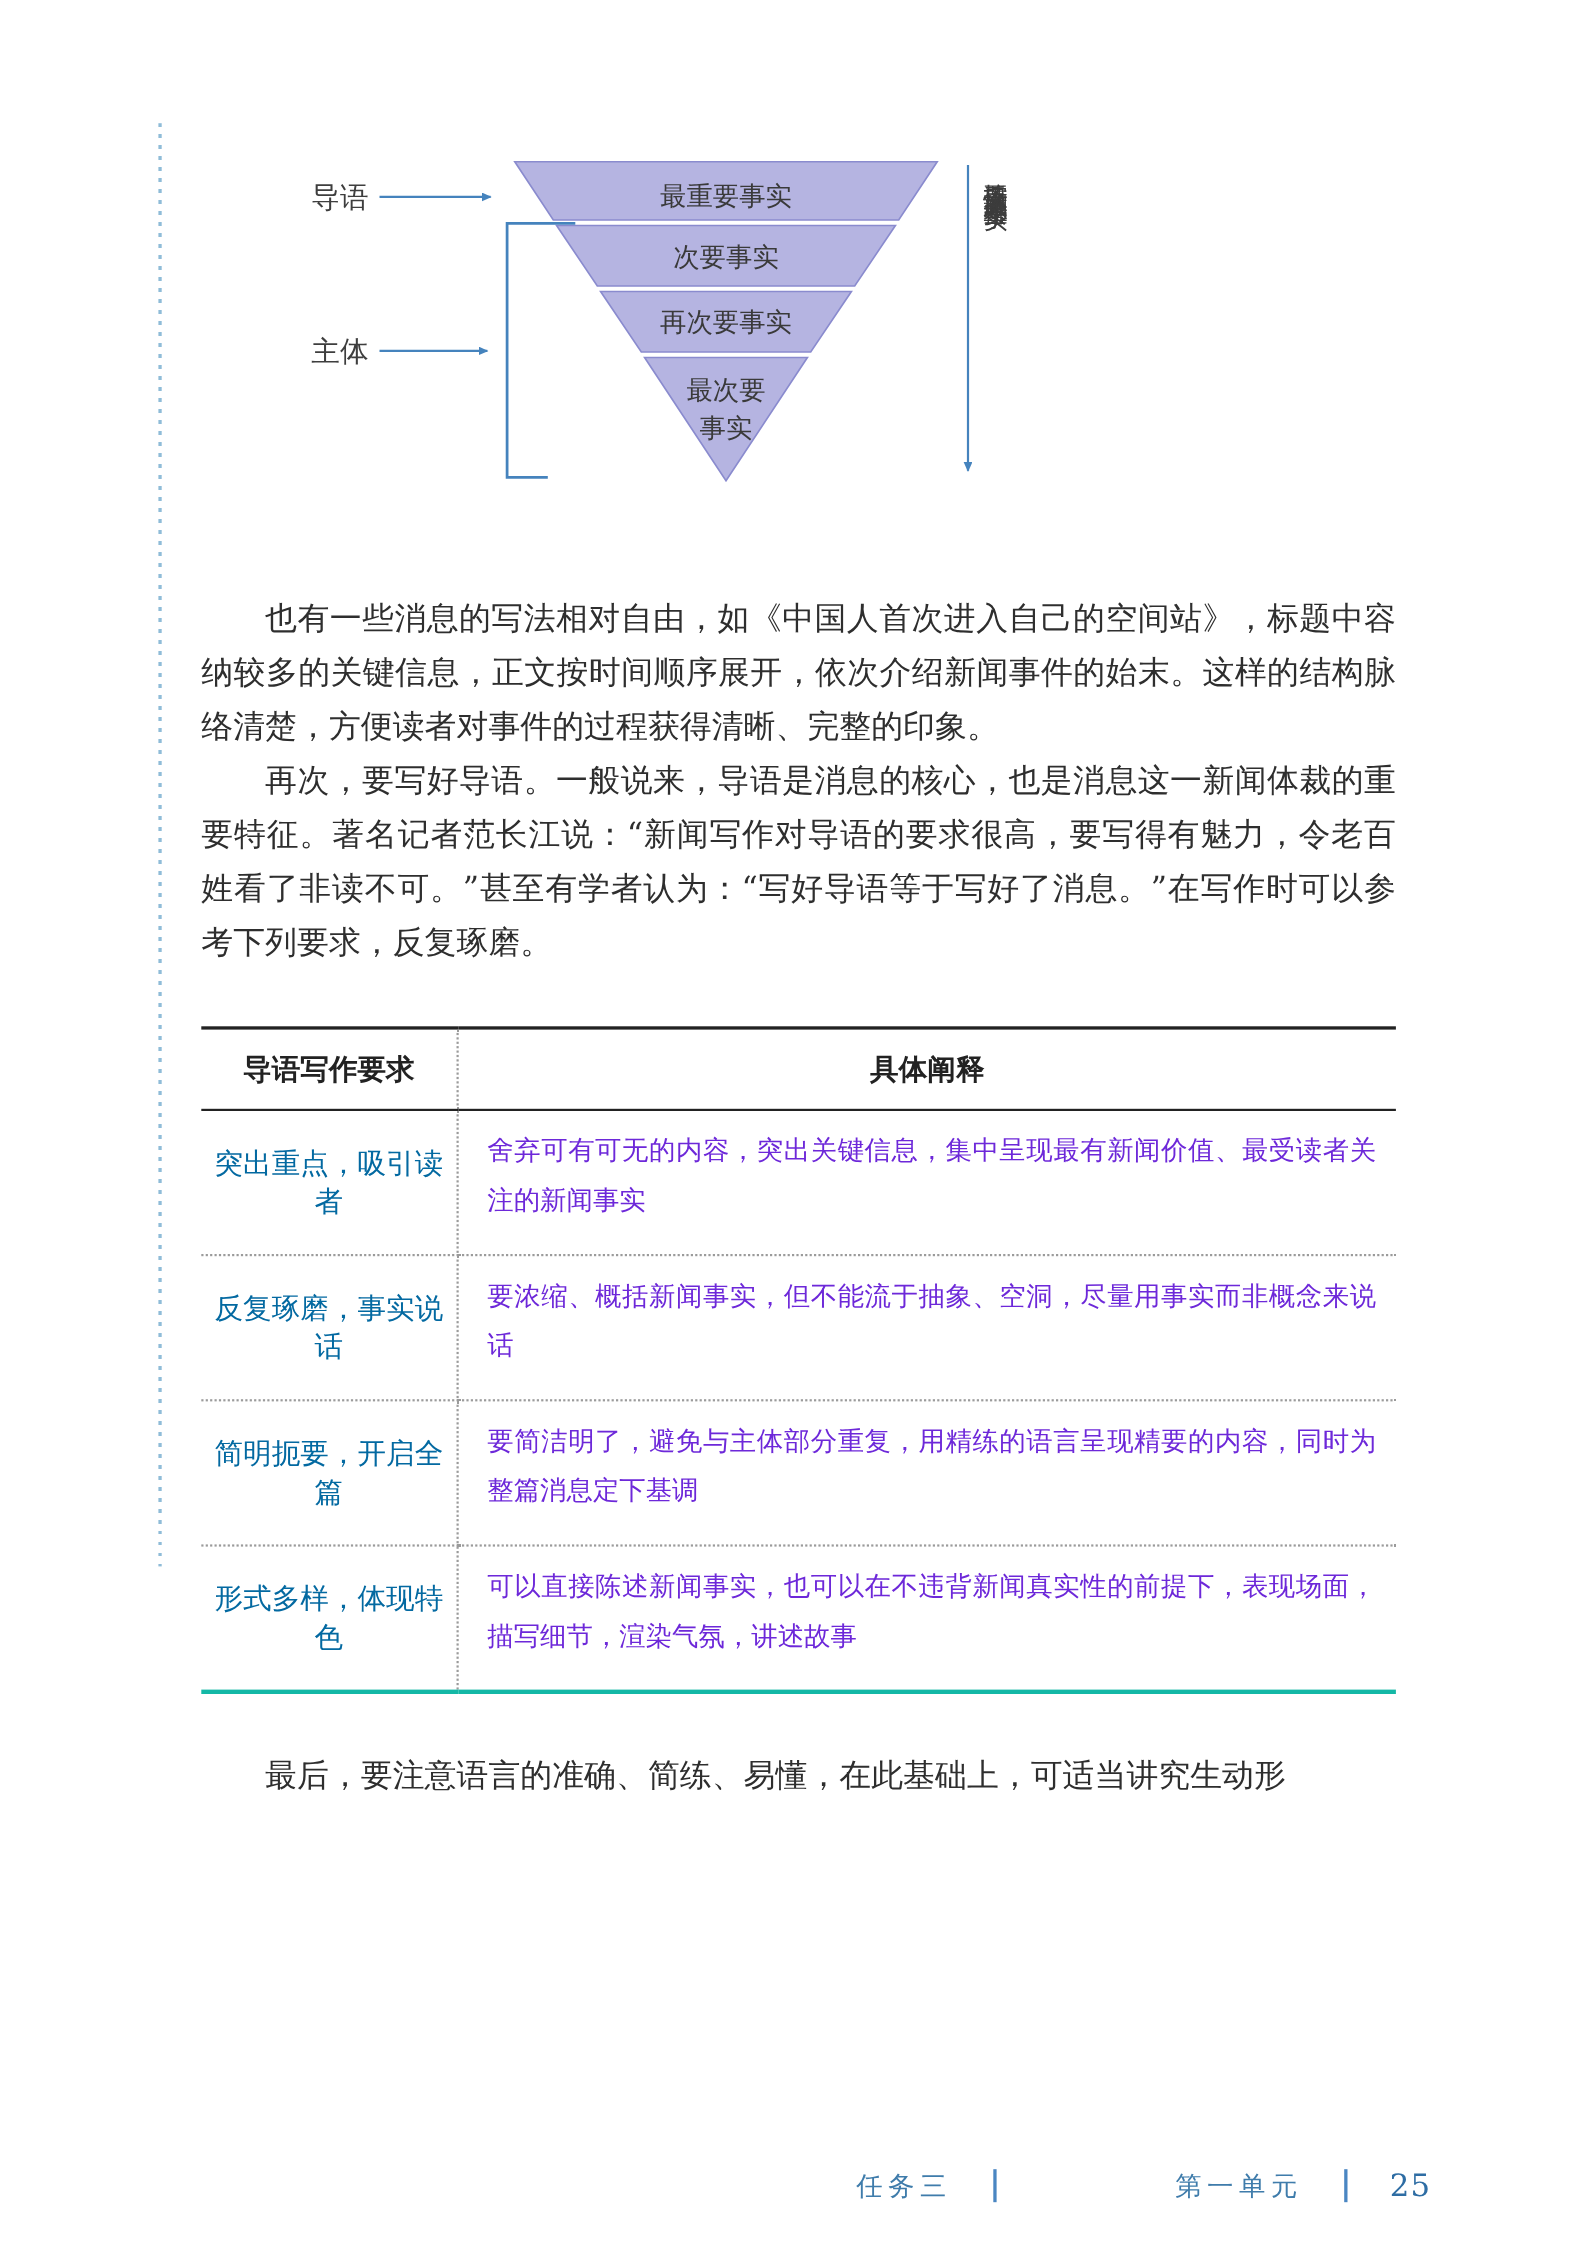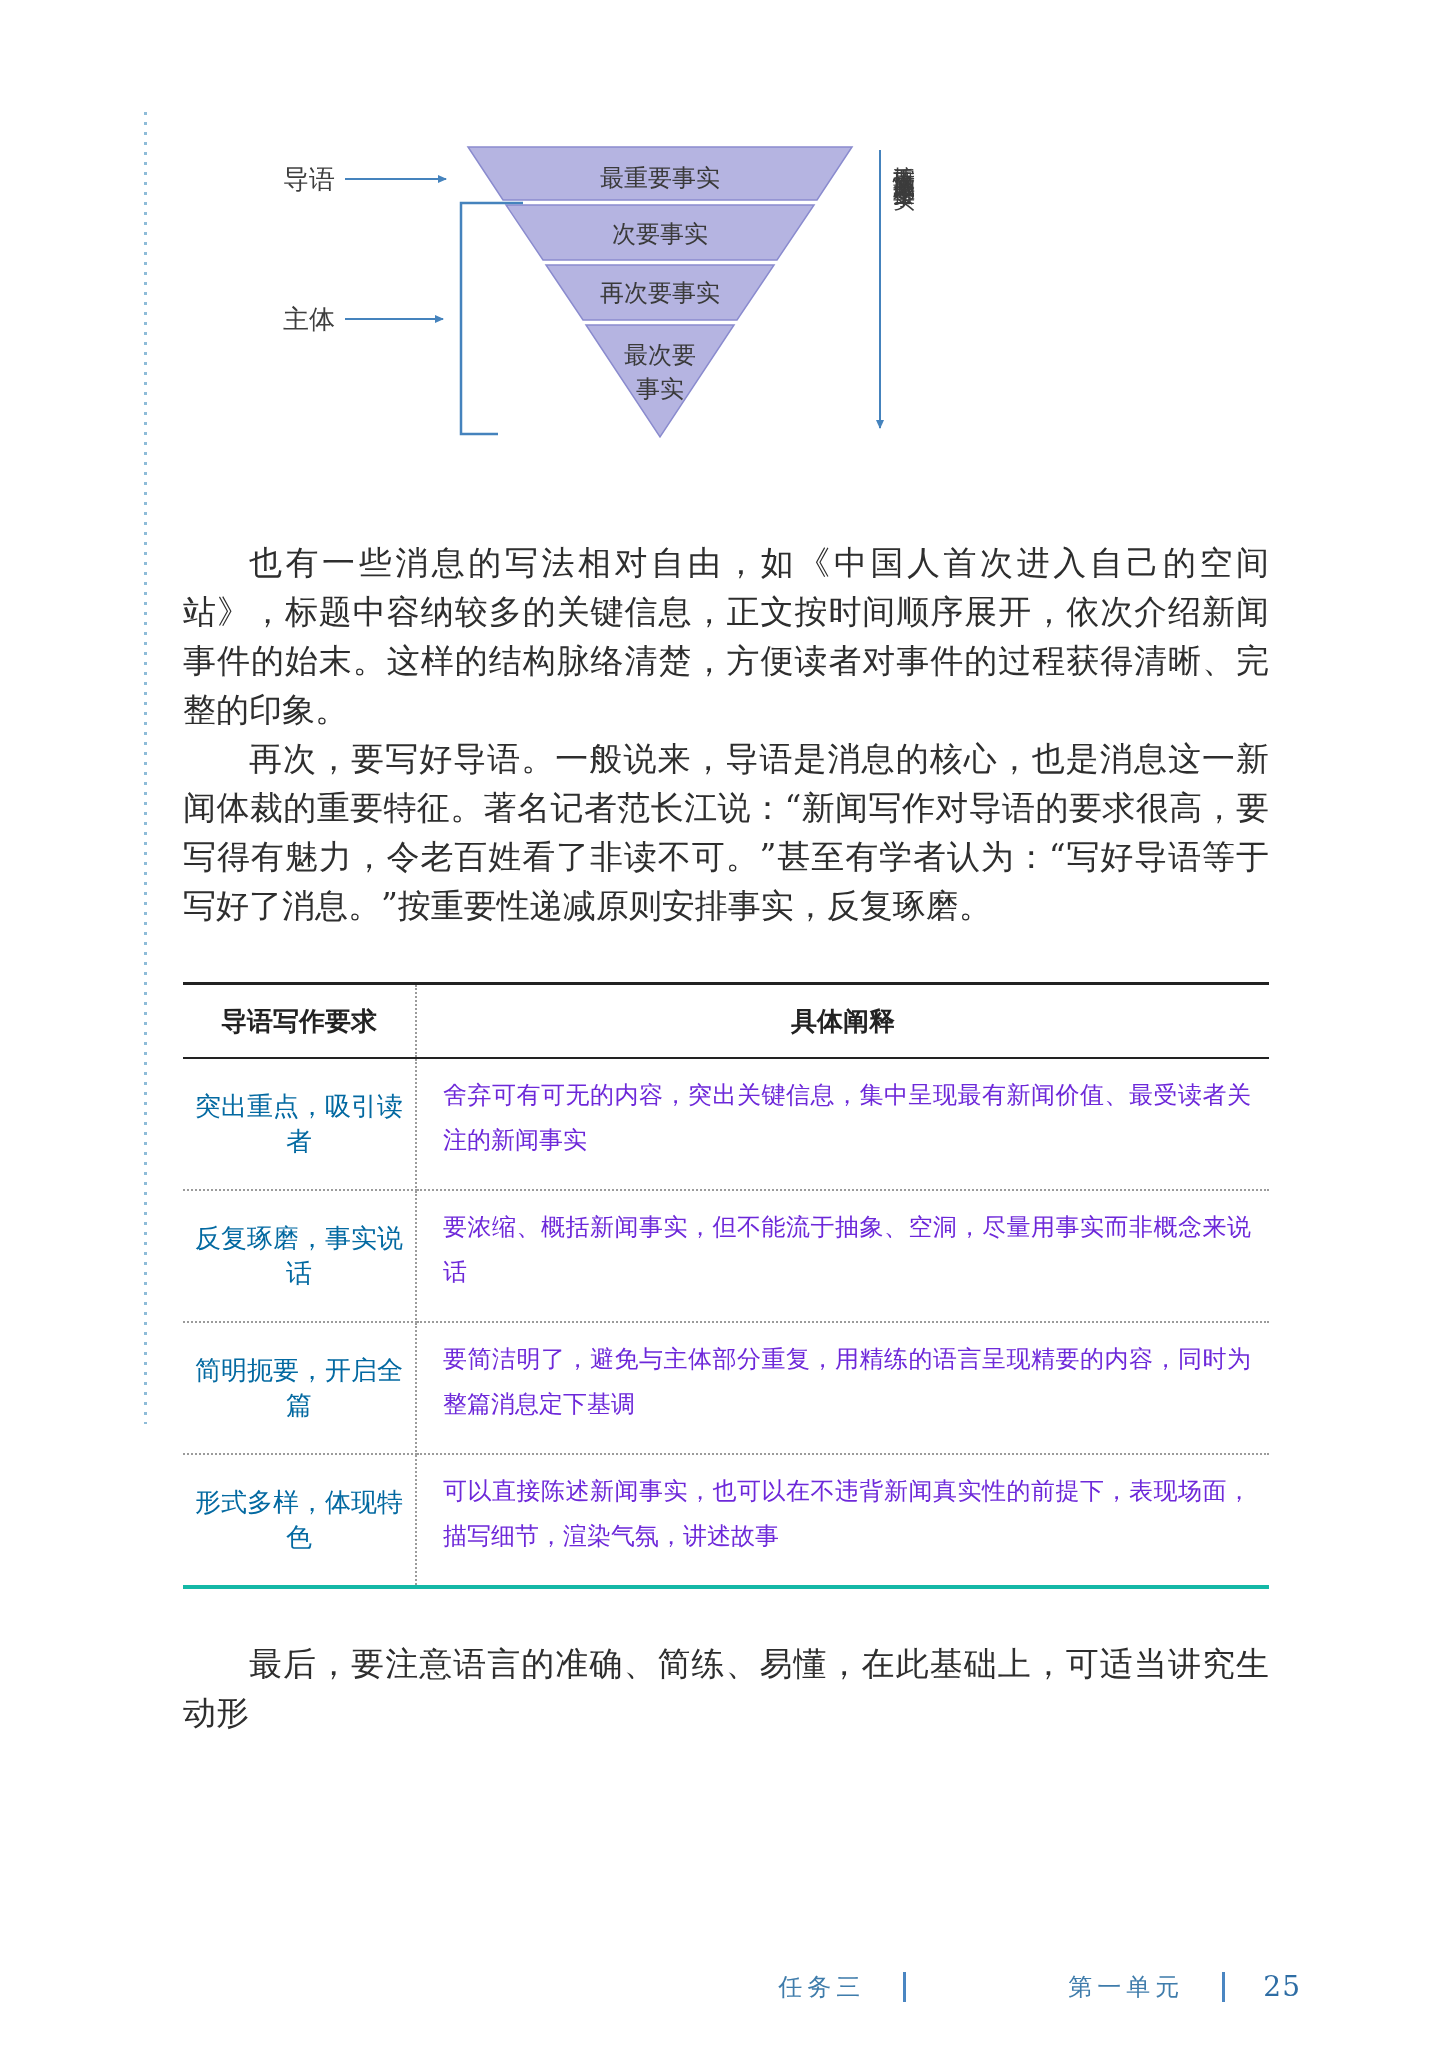--- a/index.html
+++ b/index.html
@@ -46,21 +46,21 @@
     writing-mode: vertical-rl;
     font-size: 22px;
     letter-spacing: 2px;
     color: #3c3c3c;
     line-height: 1;
   }
   
   .body-text {
     width: 1086px;
     margin: 0 0 0 183px;
-    font-size: 33px;
+    font-size: 29px;
     line-height: 49px;
     text-indent: 2em;
     text-align: justify;
     color: #2e2e2e;
   }
   .body-text.first { margin-top: 58px; }
   
   table.lead-table {
     border-collapse: collapse;
     table-layout: fixed;
@@ -167,21 +167,21 @@
       <line x1="345" y1="319" x2="443" y2="319" stroke="#4583bd" stroke-width="2" marker-end="url(#arrowBlue)"></line>
 
       <path d="M 523 203 L 461 203 L 461 434 L 498 434" fill="none" stroke="#4583bd" stroke-width="2.5"></path>
 
       <line x1="880" y1="150" x2="880" y2="428" stroke="#4583bd" stroke-width="2" marker-end="url(#arrowBlue)"></line>
     </svg>
     <div class="side-note">按重要性递减原则安排事实</div>
   </div>
 
   <p class="body-text first">也有一些消息的写法相对自由，如《中国人首次进入自己的空间站》，标题中容纳较多的关键信息，正文按时间顺序展开，依次介绍新闻事件的始末。这样的结构脉络清楚，方便读者对事件的过程获得清晰、完整的印象。</p>
-  <p class="body-text">再次，要写好导语。一般说来，导语是消息的核心，也是消息这一新闻体裁的重要特征。著名记者范长江说：“新闻写作对导语的要求很高，要写得有魅力，令老百姓看了非读不可。”甚至有学者认为：“写好导语等于写好了消息。”按重要性递减原则安排事实，反复琢磨。</p>
+  <p class="body-text">再次，要写好导语。一般说来，导语是消息的核心，也是消息这一新闻体裁的重要特征。著名记者范长江说：“新闻写作对导语的要求很高，要写得有魅力，令老百姓看了非读不可。”甚至有学者认为：“写好导语等于写好了消息。”在写作时可以参考下列要求，反复琢磨。</p>
 
   <table class="lead-table">
     <colgroup>
         <col class="c1">
         <col class="c2">
       </colgroup>
     <thead>
       <tr>
         <th>导语写作要求</th>
         <th>具体阐释</th>

